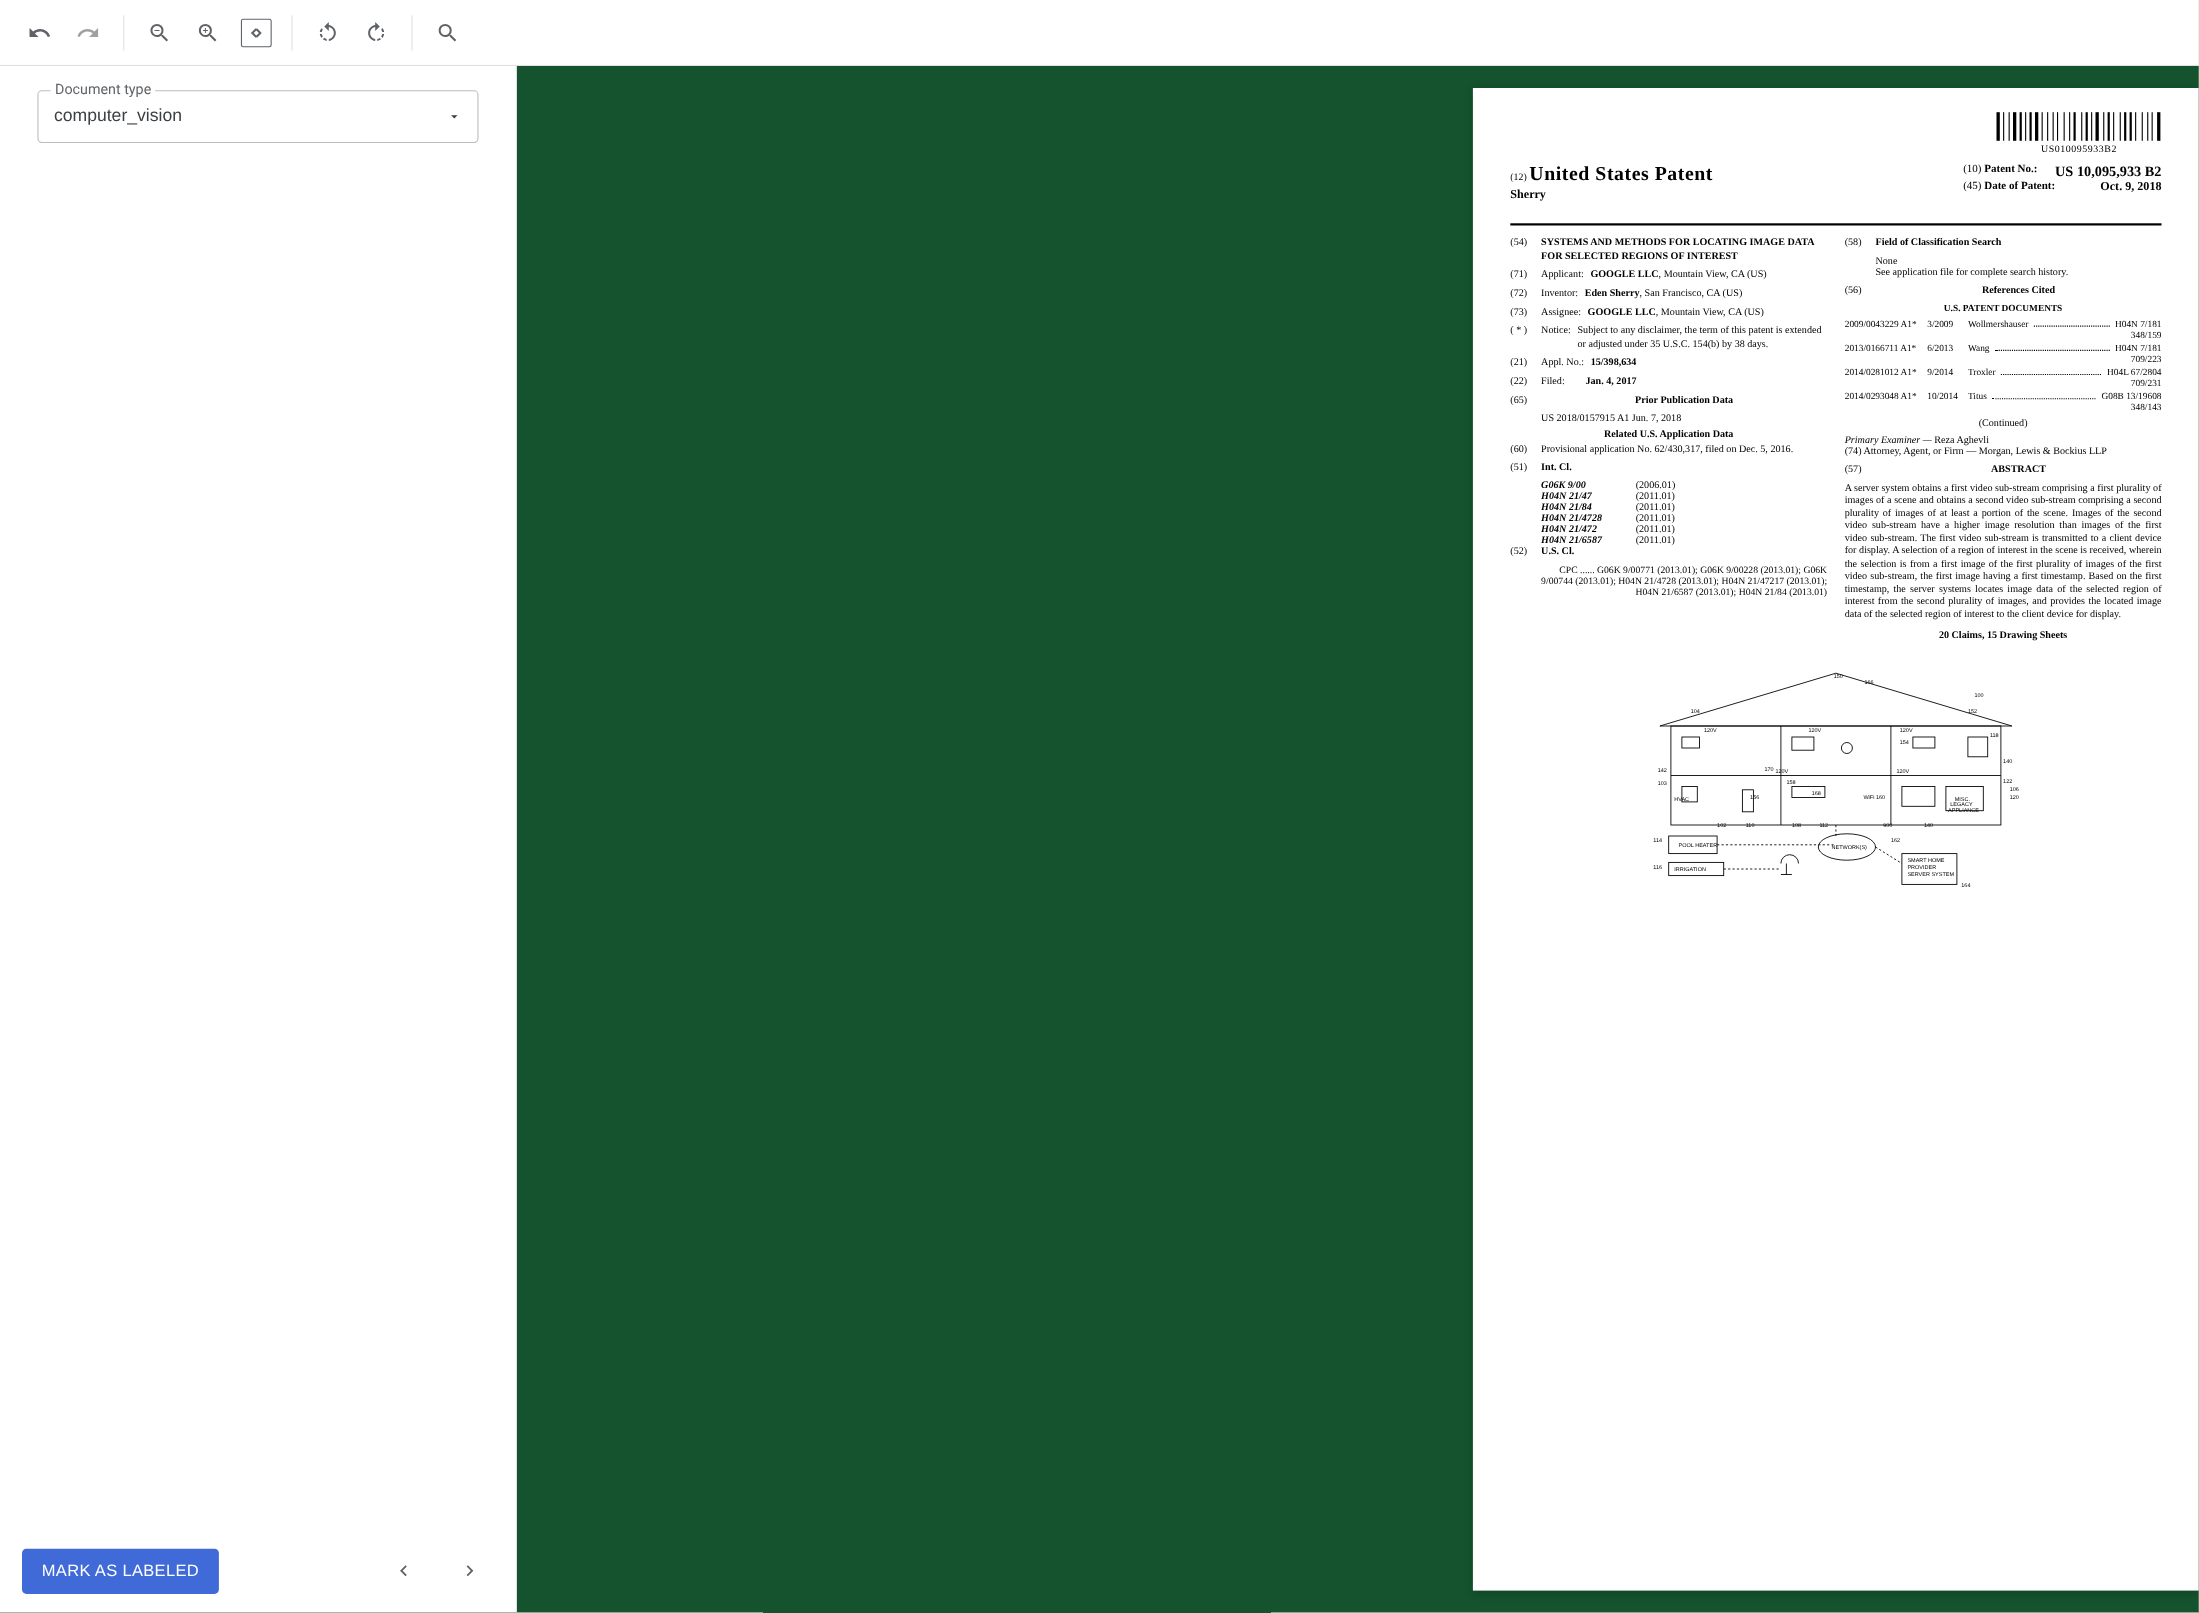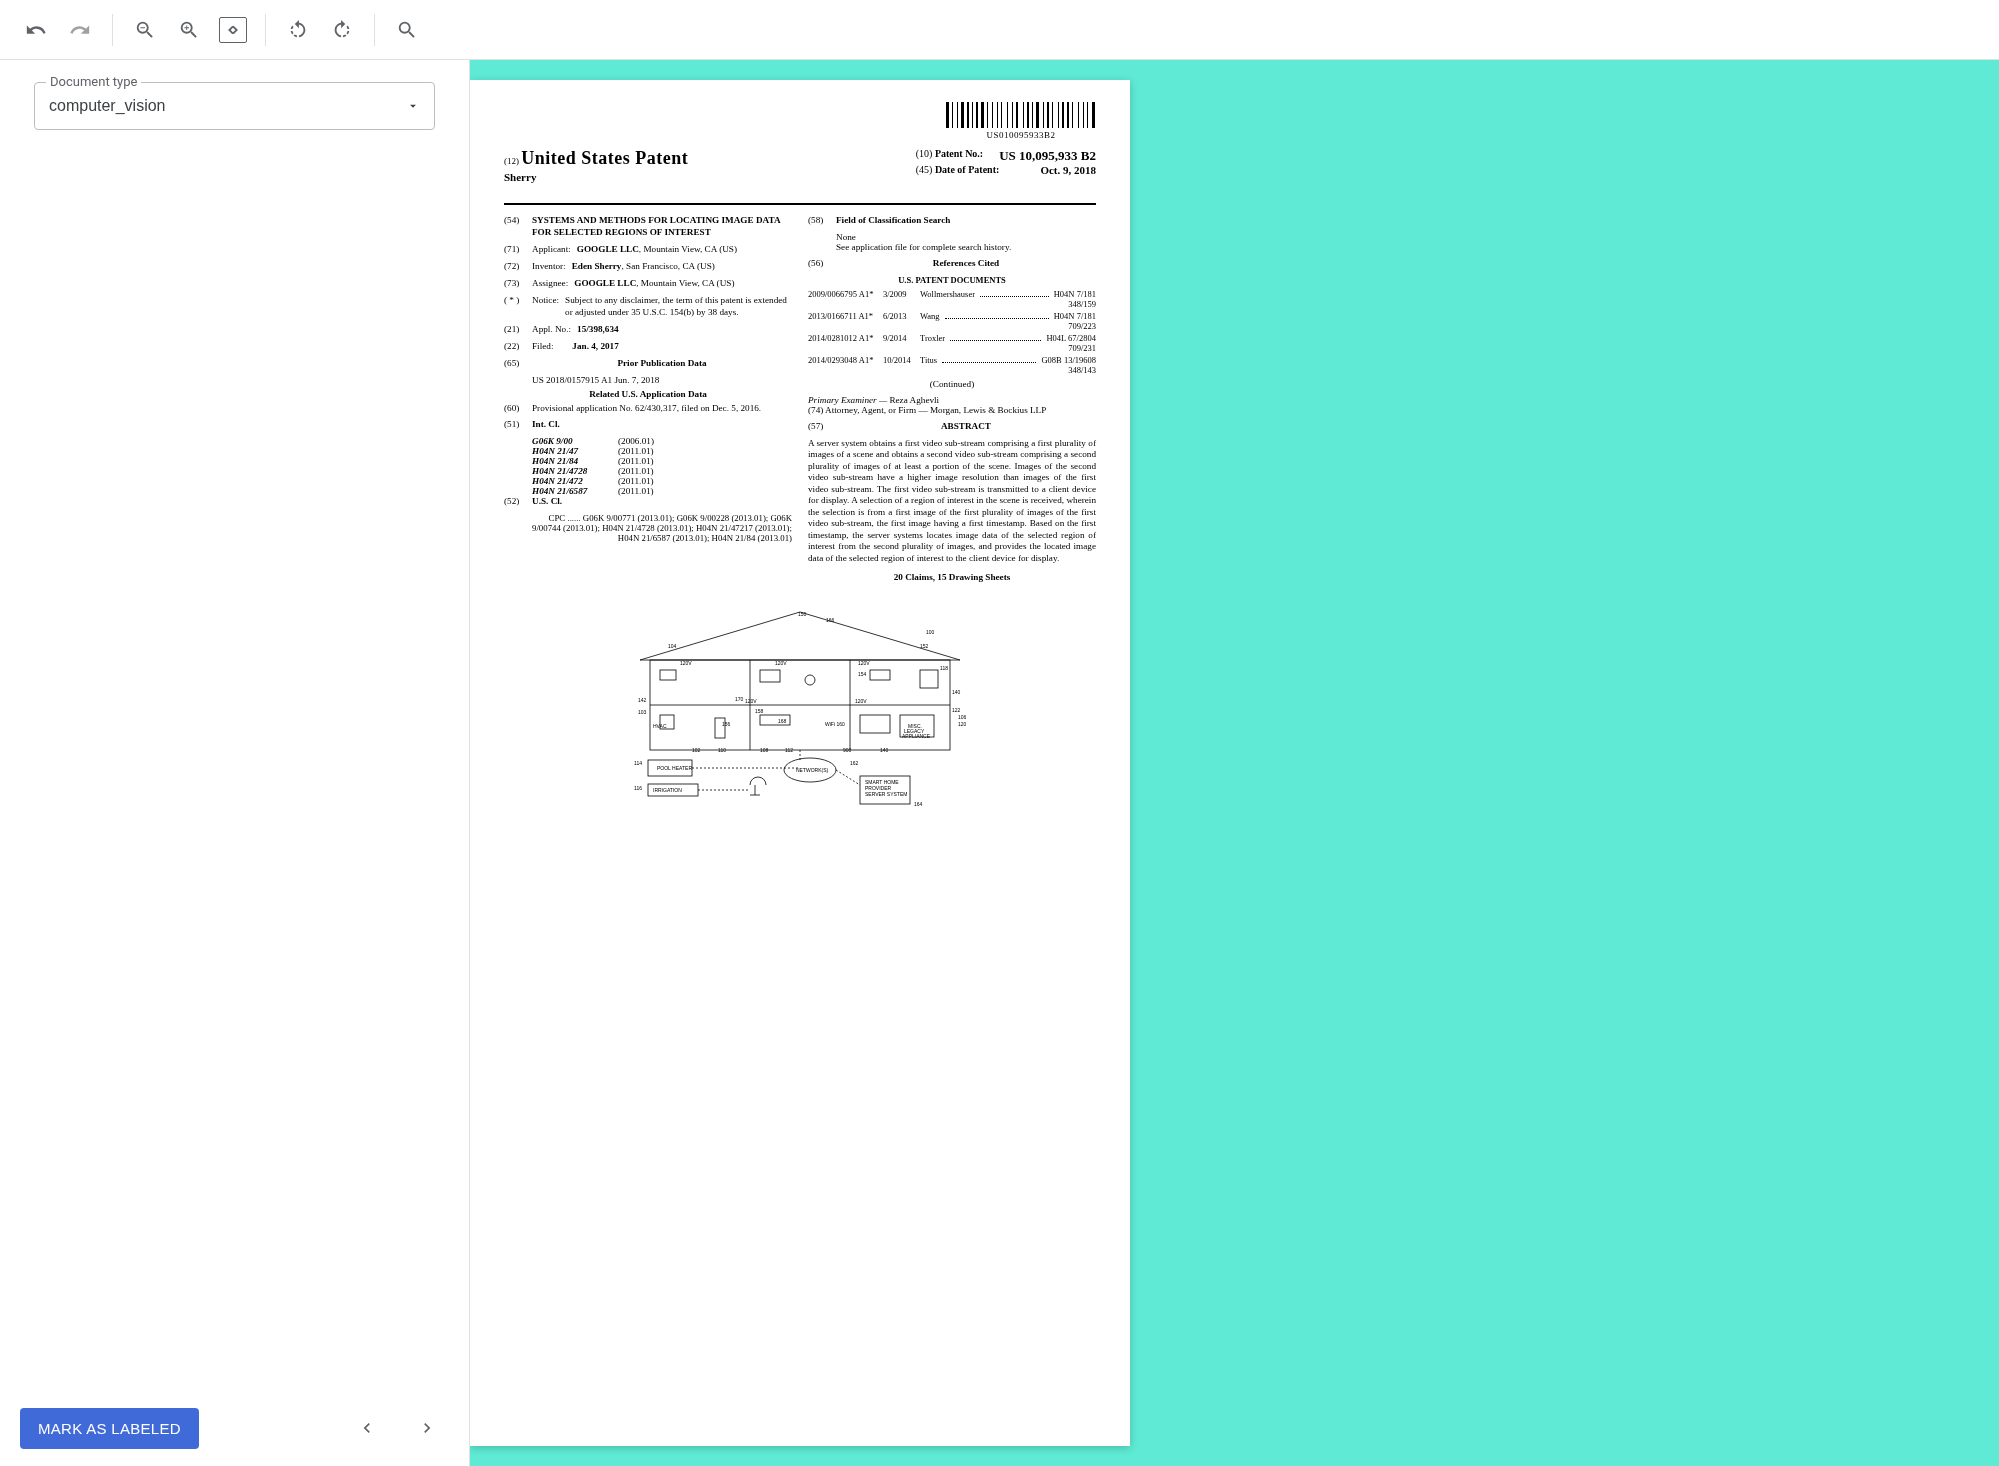--- a/index.html
+++ b/index.html
@@ -27,21 +27,21 @@
 .select-label-float { position: absolute; top: -8px; left: 12px; background: #fff; padding: 0 4px; color: #5f6368; font-size: 13px; }
 .select { width: 100%; display: flex; align-items: center; justify-content: space-between; padding: 14px 14px; border: 1px solid #bdbdbd; border-radius: 4px; background: #fff; cursor: pointer; font-size: 16px; color: #3c4043; outline: none; }
 .select svg { width: 14px; height: 14px; }
 
 .sidebar-footer { display: flex; align-items: center; padding: 16px 20px; gap: 16px; }
 .primary-btn { background: #3f6ad8; color: #fff; border: none; padding: 12px 18px; border-radius: 4px; font-size: 15px; font-weight: 500; cursor: pointer; letter-spacing: 0.3px; }
 .spacer { flex: 1; }
 .nav-btn { width: 44px; height: 44px; display: flex; align-items: center; justify-content: center; border: none; background: transparent; cursor: pointer; color: #5f6368; border-radius: 50%; }
 .nav-btn svg { width: 20px; height: 20px; }
 
-.viewer { flex: 1; background: #5eead4; overflow: auto; display: flex; justify-content: flex-start; padding: 20px 0; }
+.viewer { flex: 1; background: #14532d; overflow: auto; display: flex; justify-content: flex-end; padding: 20px 0; }
 .page { width: 660px; background: #fff; box-shadow: 0 2px 8px rgba(0,0,0,0.2); padding: 22px 34px 18px 34px; font-family: "Times New Roman", Georgia, serif; color: #000; font-size: 9.2px; }
 
 .barcode-row { display: flex; justify-content: flex-end; }
 .barcode { display: flex; flex-direction: column; align-items: center; gap: 2px; }
 .bars { display: flex; height: 26px; }
 .bars span { display: inline-block; background: #000; height: 100%; }
 .barcode-txt { font-size: 9px; letter-spacing: 0.5px; }
 
 .patent-hdr { display: flex; justify-content: space-between; margin-top: 8px; border-bottom: 2.5px solid #000; padding-bottom: 20px; }
 .hdr-l .sub { font-size: 9px; }
@@ -326,21 +326,21 @@
               </div>
             <div style="padding-left:28px">None</div>
             <div style="padding-left:28px">See application file for complete search history.</div>
             <div class="fld" style="margin-top:6px">
                 <span class="n">(56)</span>
                 <span style="flex:1;text-align:center"><b>References Cited</b></span>
               </div>
             <div class="sec-t" style="font-size:8.5px">U.S. PATENT DOCUMENTS</div>
             <div id="cits">
                 <div class="cit">
-                  <span style="width:72px">2009/0066795 A1*</span>
+                  <span style="width:72px">2009/0043229 A1*</span>
                   <span style="width:34px">3/2009</span>
                   <span>Wollmershauser</span>
                   <span class="dots"></span>
                   <span>H04N 7/181</span>
                 </div>
                 <div class="cit-r">348/159</div>
                 <div class="cit">
                   <span style="width:72px">2013/0166711 A1*</span>
                   <span style="width:34px">6/2013</span>
                   <span>Wang</span>

